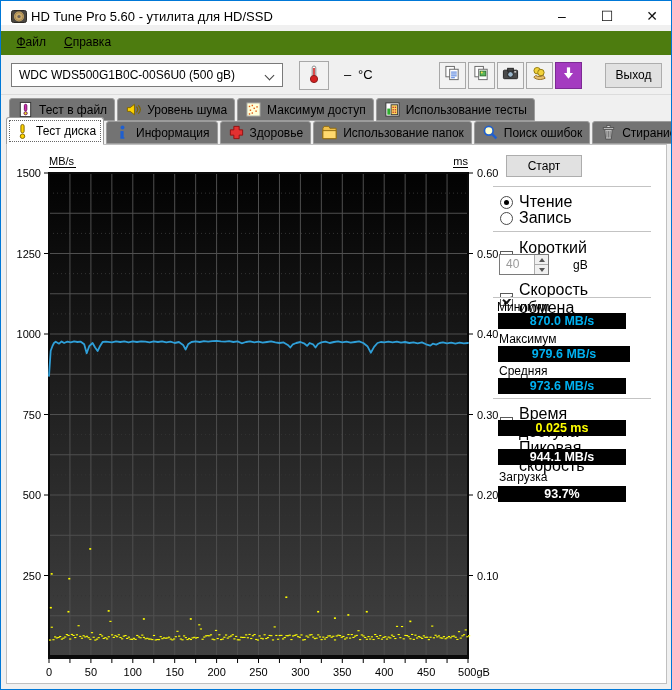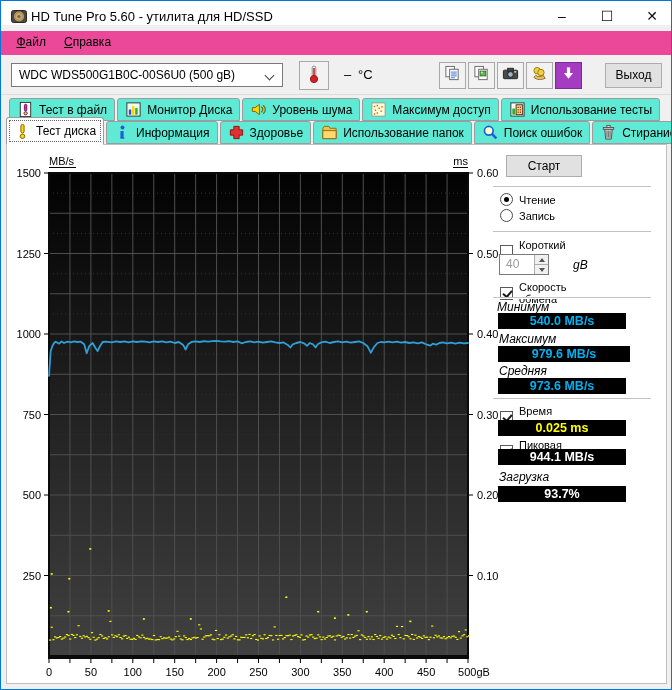--- a/index.html
+++ b/index.html
@@ -5,49 +5,49 @@
   html,body{margin:0;padding:0;background:#cfd8e2;font-family:"Liberation Sans",sans-serif;}
   *{box-sizing:border-box;}
   .window{position:relative;width:672px;height:690px;background:#f0f0f0;border:1px solid #0078d7;overflow:hidden;}
   .abs{position:absolute;}
   
   .titlebar{left:0;top:0;width:100%;height:24px;background:#ffffff;}
   .title-text{left:30px;top:8px;font-size:13px;color:#000;white-space:nowrap;}
   .app-icon{left:9px;top:6px;width:18px;height:18px;}
   .winbtn{top:0;width:34px;height:30px;text-align:center;line-height:30px;font-size:14px;color:#111;cursor:default;}
   
-  .menubar{left:0;top:30px;width:100%;height:24px;background:#ec4899;}
+  .menubar{left:0;top:30px;width:100%;height:24px;background:#4d7c0f;}
   .menu-item{display:inline-block;padding:4px 9px;font-size:12px;color:#000;}
   
   .toolbar{left:0;top:54px;width:100%;height:40px;background:#f0f0f0;border-bottom:1px solid #dcdcdc;}
   .combo{left:10px;top:8px;width:272px;height:24px;background:#fff;border:1px solid #7a7a7a;font-size:12px;line-height:22px;padding-left:7px;color:#000;}
   .combo-arrow{position:absolute;right:9px;top:8px;width:7px;height:7px;border-right:1.5px solid #444;border-bottom:1.5px solid #444;transform:rotate(45deg);}
   .tool-btn{top:6px;width:30px;height:29px;background:#f2f2f2;border:1px solid #a8a8a8;display:flex;align-items:center;justify-content:center;}
   .icon-btn{top:7px;width:27px;height:27px;background:#f2f2f2;border:1px solid #a8a8a8;display:flex;align-items:center;justify-content:center;}
   .icon-btn.purple{background:#a43bc0;border-color:#7c2a94;}
   .temp{top:12px;font-size:13px;color:#000;}
   .push-btn{background:#e1e1e1;border:1px solid #adadad;font-size:12px;color:#000;text-align:center;font-family:"Liberation Sans",sans-serif;}
   
   .tabrow{height:23px;white-space:nowrap;}
-  .tab{display:inline-flex;align-items:center;gap:5px;height:23px;padding:0 7px;margin-right:2px;background:#5eead4;border:1px solid #9c9c9c;border-radius:3px 3px 0 0;font-size:12px;color:#000;vertical-align:top;}
+  .tab{display:inline-flex;align-items:center;gap:5px;height:23px;padding:0 7px;margin-right:2px;background:#737373;border:1px solid #9c9c9c;border-radius:3px 3px 0 0;font-size:12px;color:#000;vertical-align:top;}
   .tab .ticon{width:17px;height:17px;display:inline-flex;}
   .tab.active{position:relative;margin-top:-4px;height:28px;background:#ffffff;z-index:6;border-bottom:1px solid #ffffff;outline:1px dotted #666;outline-offset:-4px;}
   
   .page{left:5px;top:143px;width:661px;height:540px;background:#ffffff;border:1px solid #c0c0c0;z-index:1;}
   
   .hsep{height:2px;border-top:1px solid #c3c3c3;border-bottom:1px solid #ffffff;}
-  .ctl-row{display:flex;align-items:center;font-size:11px;color:#000;}
+  .ctl-row{display:flex;align-items:center;font-size:16px;color:#000;}
   .cb-box{width:13px;height:13px;border:1px solid #5a5a5a;background:#fff;margin-right:6px;position:relative;flex:0 0 13px;}
   .checked .cb-box::after{content:"";position:absolute;left:2px;top:2px;width:7px;height:4px;border-left:2px solid #1a1a1a;border-bottom:2px solid #1a1a1a;transform:rotate(-50deg);}
   .radio{width:13px;height:13px;border:1px solid #4a4a4a;border-radius:50%;background:#fff;margin-right:6px;position:relative;flex:0 0 13px;}
   .selected .radio::after{content:"";position:absolute;left:3px;top:3px;width:5px;height:5px;border-radius:50%;background:#000;}
   .val-box{background:#000;color:#00b0f0;font-size:12.5px;font-weight:bold;text-align:center;line-height:16px;height:16px;}
   .val-box.yellow{color:#ffff00;}
   .val-box.white{color:#ffffff;}
-  .lbl{font-size:12px;color:#000;font-style:italic;}
+  .lbl{font-size:12px;color:#000;}
   .spin{width:50px;height:21px;background:#fff;border:1px solid #7a7a7a;font-size:12px;color:#9a9a9a;line-height:19px;padding-left:6px;position:relative;}
   .spin-btns{position:absolute;right:0;top:0;width:14px;height:19px;display:flex;flex-direction:column;}
   .spin-btns div{flex:1;background:#f0f0f0;border-left:1px solid #adadad;position:relative;}
   .spin-btns div+div{border-top:1px solid #adadad;}
   .arr{position:absolute;left:3.5px;width:0;height:0;border-left:3.5px solid transparent;border-right:3.5px solid transparent;}
   .arr.up{top:2.5px;border-bottom:4px solid #555;}
   .arr.dn{top:3px;border-top:4px solid #555;}
   svg text{font-family:"Liberation Sans",sans-serif;}
 </style>
 </head>
@@ -129,30 +129,20 @@
 
   <div class="abs tabrow" style="left:8px;top:97px;z-index:3" id="tab-row-1"><div class="tab">
         <span class="ticon">
           <svg width="17" height="17" viewBox="0 0 18 18">
             <rect x="3.5" y="1.5" width="11" height="15" fill="#fff" stroke="#333"></rect>
             <rect x="7.8" y="3.5" width="2.6" height="7" rx="1.3" fill="#cc2bb0" stroke="#6e1060"></rect>
             <circle cx="9.1" cy="13" r="1.7" fill="#f0e020" stroke="#6e1060"></circle>
           </svg>
         </span>
         <span>Тест в файл</span>
-      </div><div class="tab">
-        <span class="ticon">
-          <svg width="17" height="17" viewBox="0 0 18 18">
-            <rect x="2" y="2" width="14" height="14" fill="#eefcee" stroke="#333"></rect>
-            <rect x="4" y="9" width="2.6" height="5.5" fill="#2b4fd8"></rect>
-            <rect x="7.4" y="5.5" width="2.6" height="9" fill="#ffd400"></rect>
-            <rect x="10.8" y="7.5" width="2.6" height="7" fill="#2fae2f"></rect>
-          </svg>
-        </span>
-        <span>Монитор Диска</span>
       </div><div class="tab">
         <span class="ticon">
           <svg width="17" height="17" viewBox="0 0 18 18">
             <path d="M2.5 7v4h3l4.5 3.5v-11L5.5 7z" fill="#ffd400" stroke="#7c6300"></path>
             <path d="M12 6c1.8 1.8 1.8 4.2 0 6M14 4.5c2.8 2.8 2.8 6.2 0 9" fill="none" stroke="#7c6300" stroke-width="1.2"></path>
           </svg>
         </span>
         <span>Уровень шума</span>
       </div><div class="tab">
         <span class="ticon">
@@ -654,21 +644,21 @@
     </div>
     <span class="abs lbl" style="left:572px;top:257px">gB</span>
 
     <div class="abs ctl-row checked" style="left:499px;top:280px">
       <span class="cb-box"></span>
       <span>Скорость обмена</span>
     </div>
     <div class="abs hsep" style="left:492px;top:296px;width:158px"></div>
 
     <span class="abs lbl" style="left:496px;top:299px">Минимум</span>
-    <div class="abs val-box" style="left:497px;top:312px;width:128px">540.0 MB/s</div>
+    <div class="abs val-box" style="left:497px;top:312px;width:128px">870.0 MB/s</div>
     <span class="abs lbl" style="left:498px;top:331px">Максимум</span>
     <div class="abs val-box" style="left:497px;top:345px;width:132px">979.6 MB/s</div>
     <span class="abs lbl" style="left:498px;top:363px">Средняя</span>
     <div class="abs val-box" style="left:497px;top:377px;width:128px">973.6 MB/s</div>
 
     <div class="abs hsep" style="left:492px;top:397px;width:158px"></div>
 
     <div class="abs ctl-row checked" style="left:499px;top:404px">
       <span class="cb-box"></span>
       <span>Время доступа</span>

